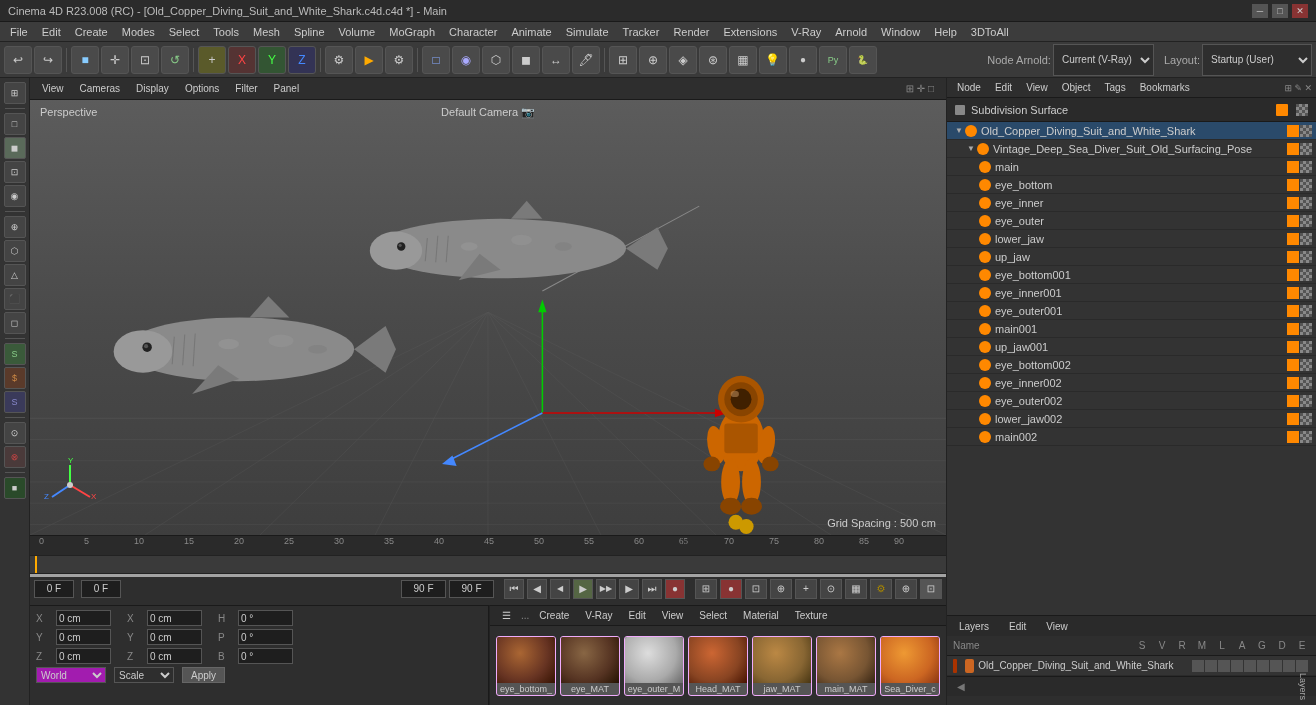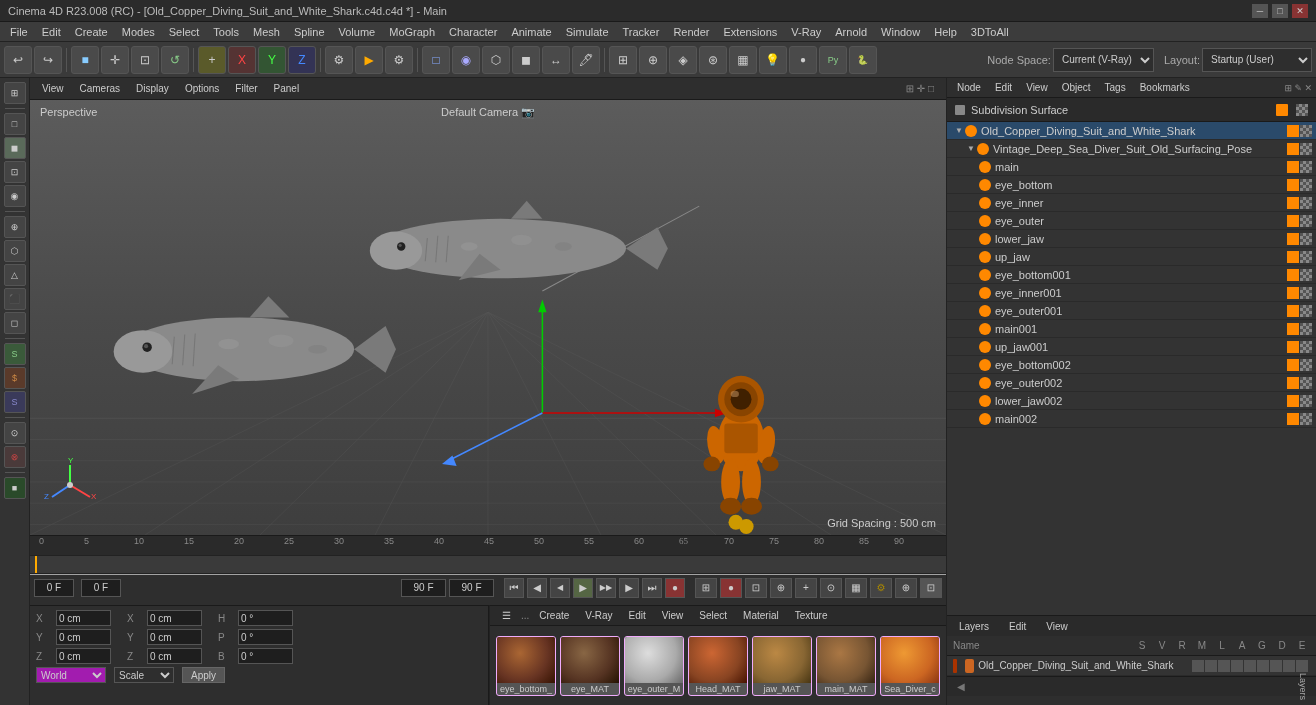--- a/index.html
+++ b/index.html
@@ -65,21 +65,21 @@
       border: 1px solid #555;
       border-radius: 3px;
       color: #ccc;
       font-size: 12px;
       cursor: pointer;
       display: flex; align-items: center; justify-content: center;
     }
     .toolbar-separator { width: 1px; height: 24px; background: #555; margin: 0 2px; }
     .node-label { font-size: 11px; color: #aaa; }
     .node-select {
-      height: 24px;
+      height: 32px;
       background: #2e2e2e;
       border: 1px solid #555;
       color: #ccc;
       font-size: 10px;
       padding: 0 4px;
     }
 
     
     #main-layout {
       display: flex;
@@ -224,21 +224,21 @@
       background: #333;
       position: relative;
     }
     #timeline-controls {
       height: 26px;
       background: #2e2e2e;
       display: flex;
       align-items: center;
       padding: 0 4px;
       gap: 3px;
-      border-top: 1px solid #a3a3a3;
+      border-top: 3px solid #a3a3a3;
     }
     .tc-input {
       width: 45px; height: 18px;
       background: #1e1e1e;
       border: 1px solid #555;
       color: #ccc;
       font-size: 10px;
       text-align: center;
     }
     .tc-btn {
@@ -557,21 +557,21 @@
   <button class="toolbar-btn">◈</button>
   <button class="toolbar-btn">⊛</button>
   <button class="toolbar-btn">▦</button>
   <button class="toolbar-btn">💡</button>
   <button class="toolbar-btn" style="font-size:10px;">●</button>
   <button class="toolbar-btn" style="color:#88cc88; font-size:9px;">Py</button>
   <button class="toolbar-btn" style="color:#88cc88; font-size:9px;">🐍</button>
 
   <div style="flex:1;"></div>
 
-  <span class="node-label">Node Space:</span>
+  <span class="node-label">Node Arnold:</span>
   <select class="node-select">
     <option>Current (V-Ray)</option>
   </select>
   <span class="node-label" style="margin-left:8px;">Layout:</span>
   <select class="node-select" style="width:110px;">
     <option>Startup (User)</option>
   </select>
 </div>
 
 <div id="main-layout">
@@ -1090,20 +1090,30 @@
         <div style="display:flex; align-items:center; width:100%; padding-left:24px;">
           <div class="item-icon" style="background:#ff8800;"></div>
           <span class="item-name">eye_bottom002</span>
           <div class="item-badges">
             <div class="badge"></div>
             <div class="badge checker"></div>
           </div>
         </div>
       </div>
 
+      <div class="tree-item">
+        <div style="display:flex; align-items:center; width:100%; padding-left:24px;">
+          <div class="item-icon" style="background:#ff8800;"></div>
+          <span class="item-name">eye_inner002</span>
+          <div class="item-badges">
+            <div class="badge"></div>
+            <div class="badge checker"></div>
+          </div>
+        </div>
+      </div>
 
       <div class="tree-item">
         <div style="display:flex; align-items:center; width:100%; padding-left:24px;">
           <div class="item-icon" style="background:#ff8800;"></div>
           <span class="item-name">eye_outer002</span>
           <div class="item-badges">
             <div class="badge"></div>
             <div class="badge checker"></div>
           </div>
         </div>

